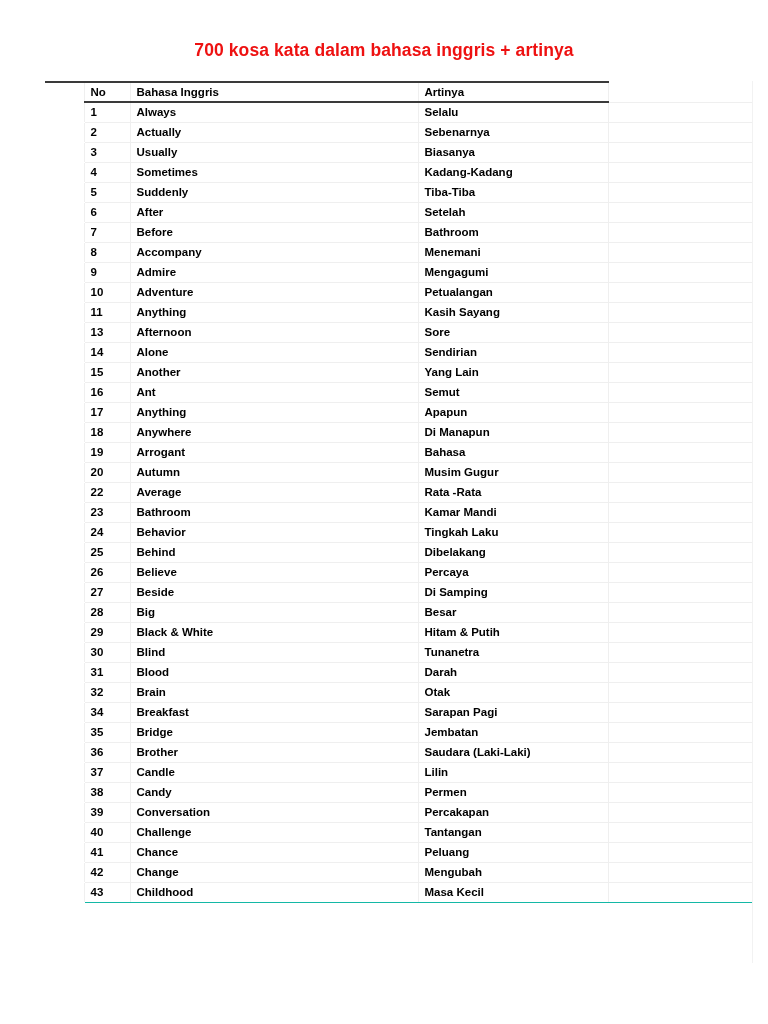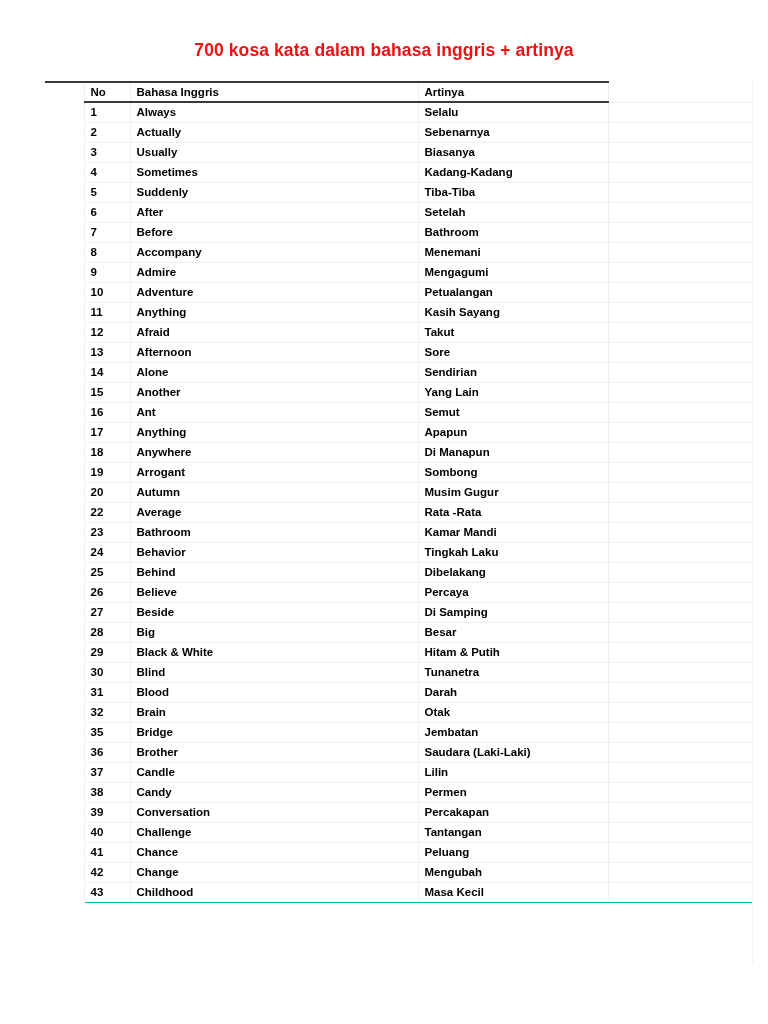--- a/index.html
+++ b/index.html
@@ -223,27 +223,20 @@
           </tr>
           <tr>
             <td class="col-pad"></td>
             <td class="col-no cell-num">11</td>
             <td class="col-eng">Anything</td>
             <td class="col-ind">Kasih Sayang</td>
             <td class="col-tail"></td>
           </tr>
           <tr>
             <td class="col-pad"></td>
-            <td class="col-no cell-num">12</td>
-            <td class="col-eng">Afraid</td>
-            <td class="col-ind">Takut</td>
-            <td class="col-tail"></td>
-          </tr>
-          <tr>
-            <td class="col-pad"></td>
             <td class="col-no cell-num">13</td>
             <td class="col-eng">Afternoon</td>
             <td class="col-ind">Sore</td>
             <td class="col-tail"></td>
           </tr>
           <tr>
             <td class="col-pad"></td>
             <td class="col-no cell-num">14</td>
             <td class="col-eng">Alone</td>
             <td class="col-ind">Sendirian</td>
@@ -274,21 +267,21 @@
             <td class="col-pad"></td>
             <td class="col-no cell-num">18</td>
             <td class="col-eng">Anywhere</td>
             <td class="col-ind">Di Manapun</td>
             <td class="col-tail"></td>
           </tr>
           <tr>
             <td class="col-pad"></td>
             <td class="col-no cell-num">19</td>
             <td class="col-eng">Arrogant</td>
-            <td class="col-ind">Sombong</td>
+            <td class="col-ind">Bahasa</td>
             <td class="col-tail"></td>
           </tr>
           <tr>
             <td class="col-pad"></td>
             <td class="col-no cell-num">20</td>
             <td class="col-eng">Autumn</td>
             <td class="col-ind">Musim Gugur</td>
             <td class="col-tail"></td>
           </tr>
           <tr>
@@ -363,20 +356,27 @@
           </tr>
           <tr>
             <td class="col-pad"></td>
             <td class="col-no cell-num">32</td>
             <td class="col-eng">Brain</td>
             <td class="col-ind">Otak</td>
             <td class="col-tail"></td>
           </tr>
           <tr>
             <td class="col-pad"></td>
+            <td class="col-no cell-num">34</td>
+            <td class="col-eng">Breakfast</td>
+            <td class="col-ind">Sarapan Pagi</td>
+            <td class="col-tail"></td>
+          </tr>
+          <tr>
+            <td class="col-pad"></td>
             <td class="col-no cell-num">35</td>
             <td class="col-eng">Bridge</td>
             <td class="col-ind">Jembatan</td>
             <td class="col-tail"></td>
           </tr>
           <tr>
             <td class="col-pad"></td>
             <td class="col-no cell-num">36</td>
             <td class="col-eng">Brother</td>
             <td class="col-ind">Saudara (Laki-Laki)</td>

